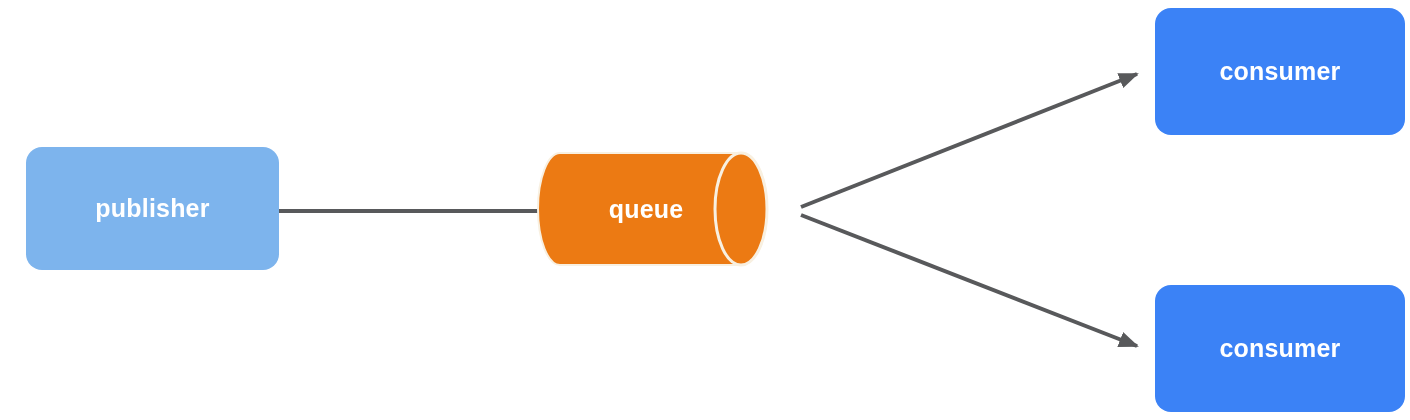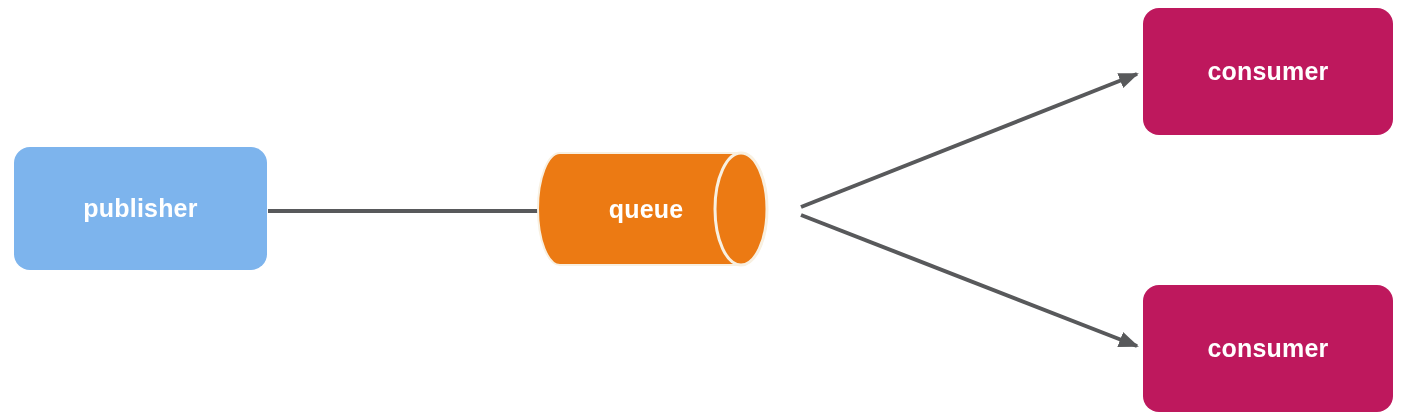--- a/index.html
+++ b/index.html
@@ -21,27 +21,28 @@
     display: flex;
     align-items: center;
     justify-content: center;
     color: #ffffff;
     font-weight: 700;
     font-size: 25px;
     letter-spacing: 0.2px;
   }
   .rounded { border-radius: 16px; }
   .publisher {
-    left: 14px; top: 147px;
+    left: 26px; top: 147px;
     width: 253px; height: 123px;
     background: #7DB4ED;
   }
   .consumer {
     width: 250px; height: 127px;
-    background: #be185d;
+    background: #3b82f6;
+    margin-left: 12px;
   }
   .consumer-top    { left: 1143px; top: 8px; }
   .consumer-bottom { left: 1143px; top: 285px; }
   .queue {
     left: 536px; top: 150px;
     width: 234px; height: 118px;
     background: transparent;
   }
   .queue svg.cyl {
     position: absolute;

